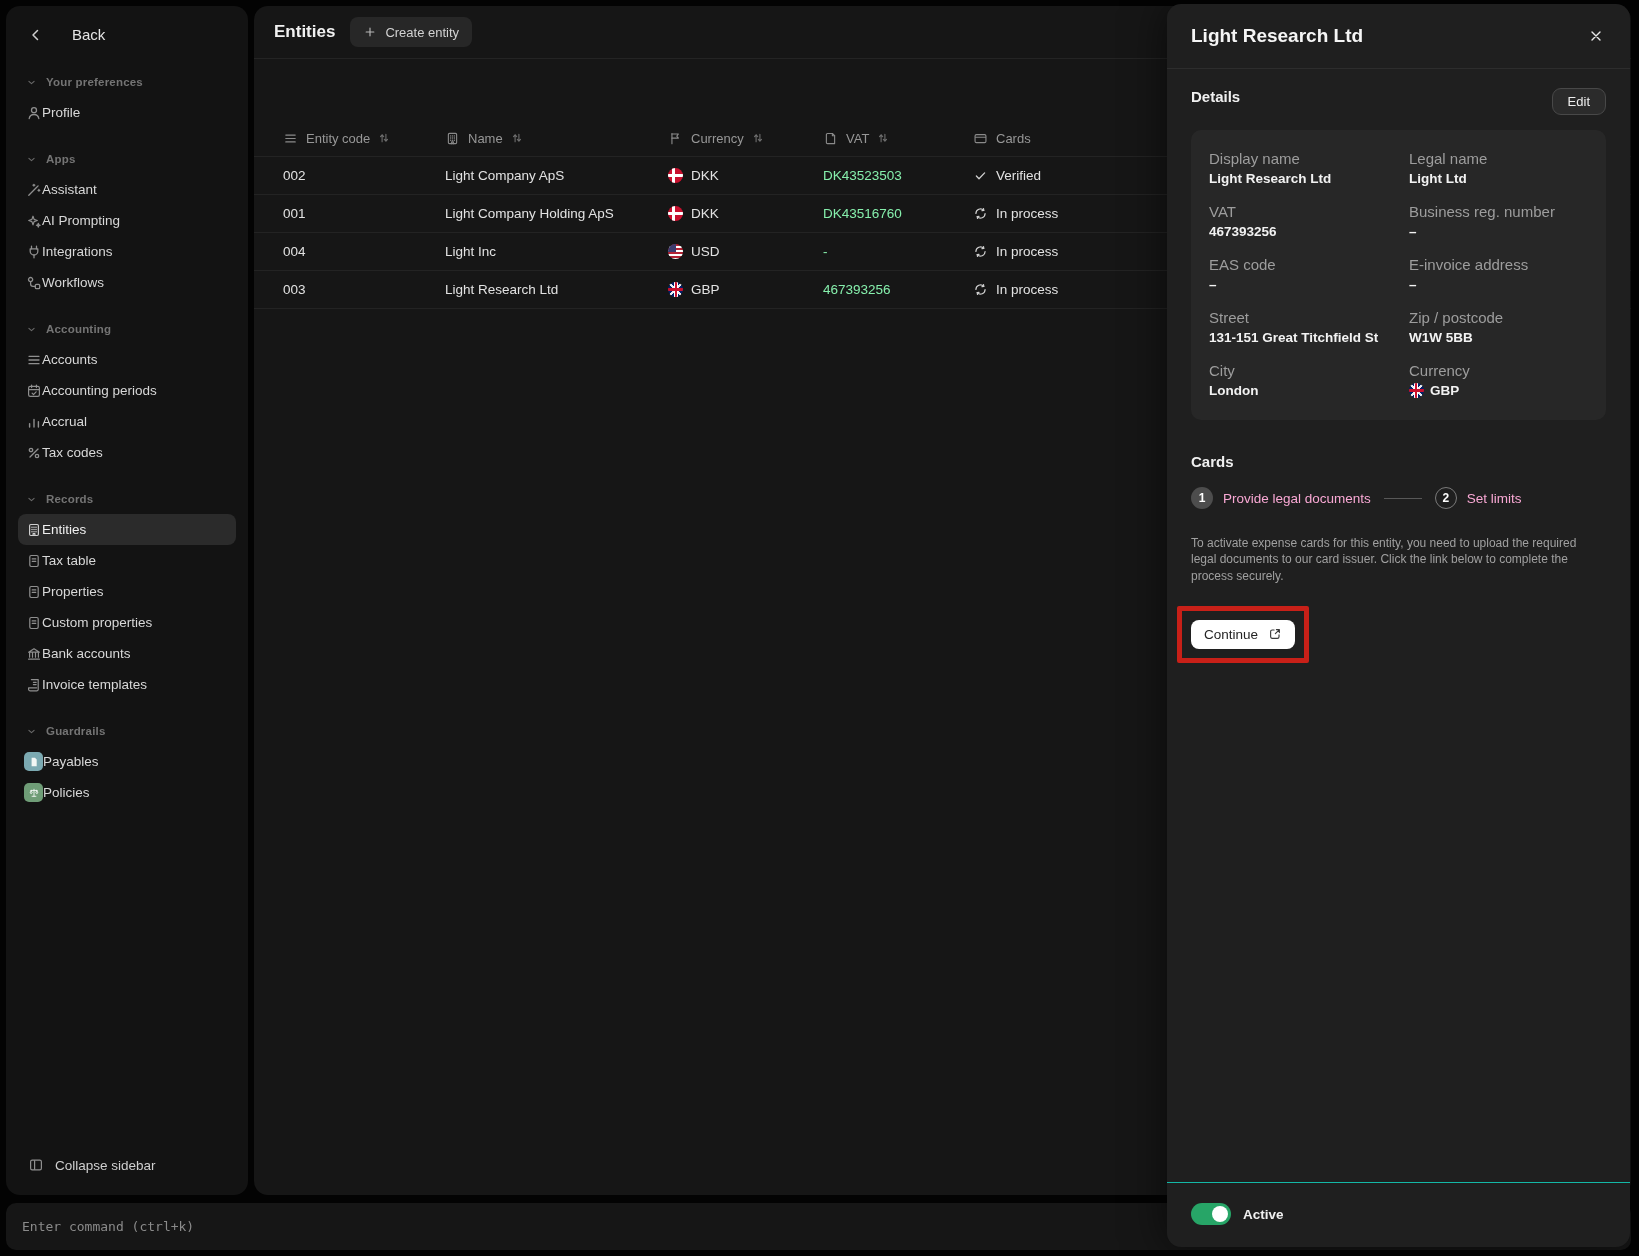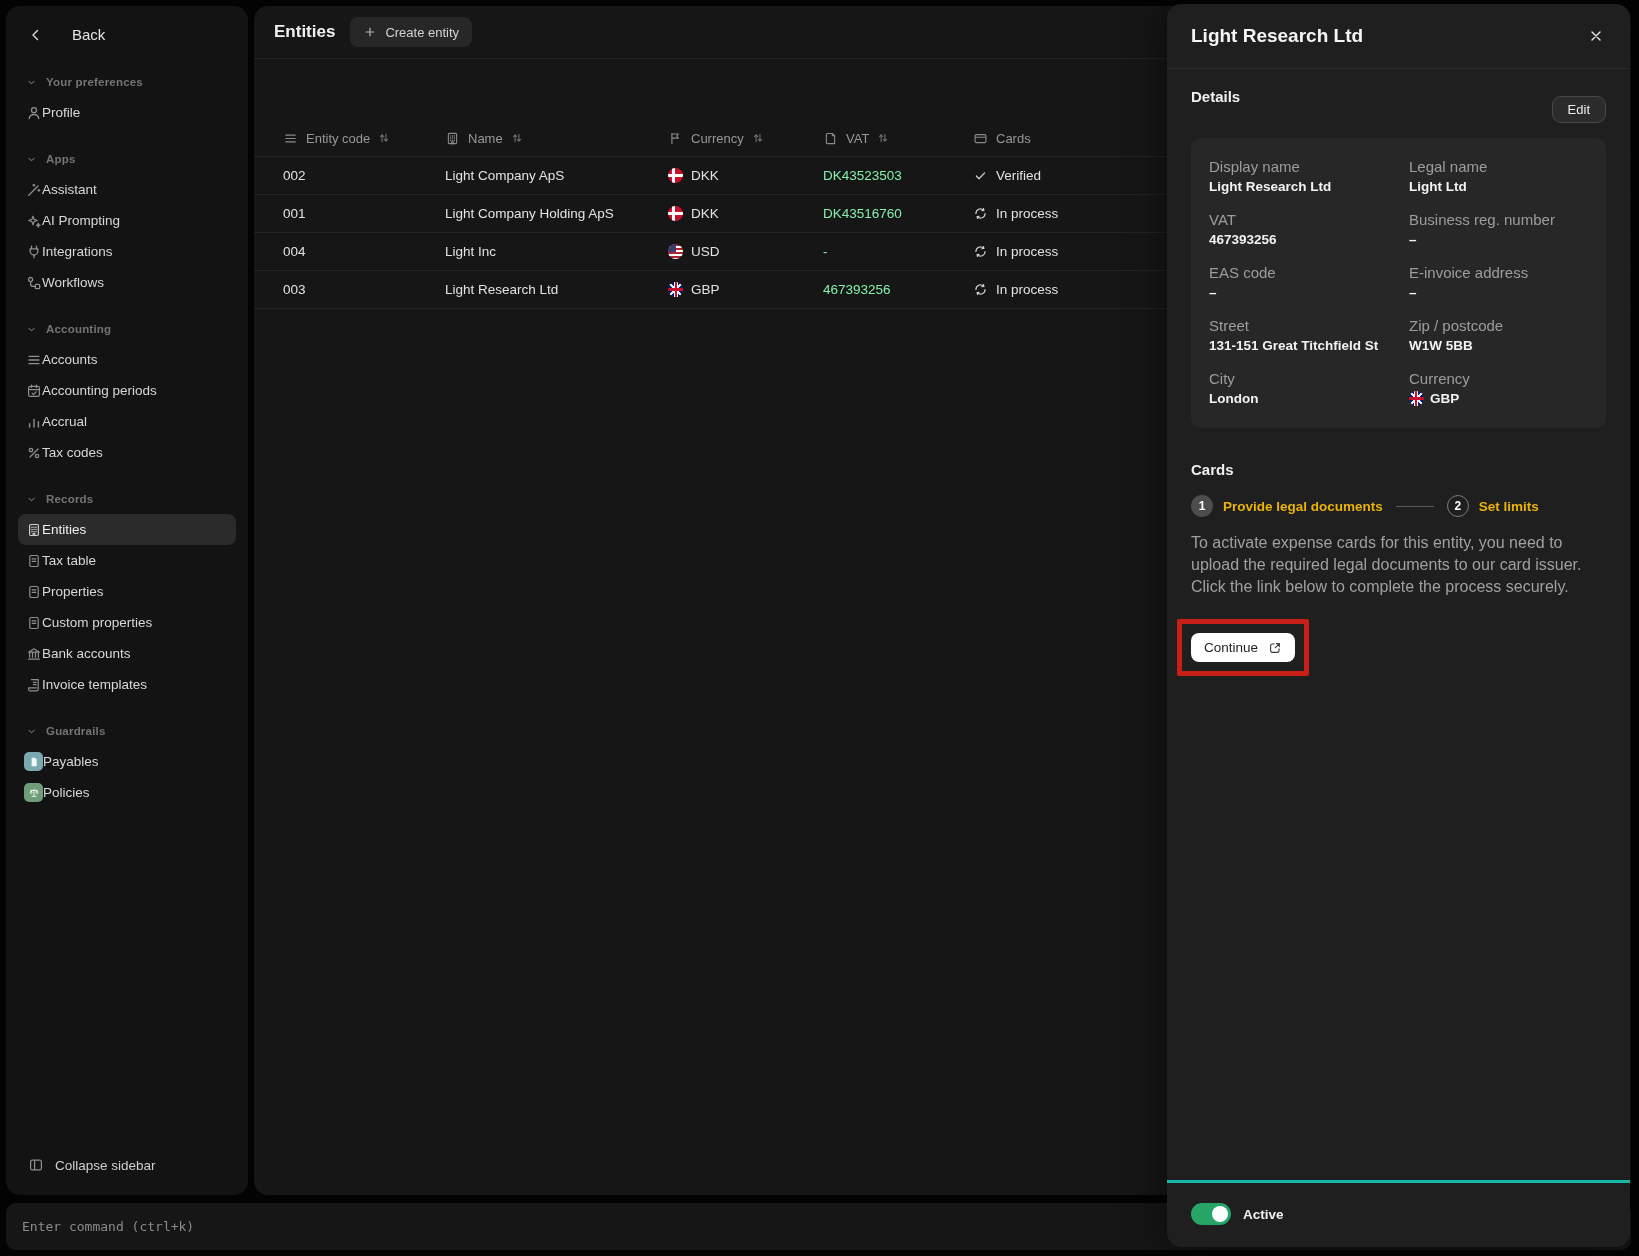--- a/index.html
+++ b/index.html
@@ -79,41 +79,41 @@
 
   
   .drawer-header { display:flex; align-items:center; justify-content:space-between; padding:21px 24px; }
   .drawer-title { font-size:19px; font-weight:700; color:#f5f5f5; }
   .icon-btn { background:none; border:none; color:#e8e8e8; cursor:pointer; padding:2px; }
   .dv { height:1px; background:#2d2d2d; }
   .drawer-body { padding:19px 24px 0; flex:1; }
   .details-head { display:flex; align-items:flex-start; justify-content:space-between; }
   .sec-heading { font-size:15px; font-weight:700; color:#f0f0f0; }
   .btn-edit { background:#2b2b2b; border:1px solid #484848; color:#ededed; font-size:13px;
-              padding:0 15px; height:27px; border-radius:9px; font-family:inherit; cursor:pointer;margin-top:8px; }
+              padding:0 15px; height:27px; border-radius:9px; font-family:inherit; cursor:pointer; }
   .details-card { margin-top:15px; background:#272727; border-radius:10px; padding:20px 18px 22px;
                   display:grid; grid-template-columns:1.05fr 1fr; row-gap:17px; column-gap:12px; }
   .f-label { color:#9d9d9d; font-size:15px; }
   .f-value { color:#f2f2f2; font-size:13.5px; font-weight:600; margin-top:4px;
              display:flex; align-items:center; gap:6px; }
   .cards-heading { margin-top:33px; }
   .stepper { display:flex; align-items:center; gap:10px; margin-top:17px; }
   .step-circle { width:22px; height:22px; border-radius:50%; background:#4d4d4d; color:#fff;
                  font-size:12px; font-weight:700; display:flex; align-items:center; justify-content:center; }
   .step-circle.outline { background:transparent; border:1.5px solid #7a7a7a; }
-  .step-label { font-size:13.5px; font-weight:700; color:#eab308; }
+  .step-label { font-size:13.5px; font-weight:400; color:#f9a8d4; }
   .step-line { width:38px; height:1px; background:#585858; margin:0 3px; }
-  .cards-desc { margin-top:15px; color:#a0a0a0; font-size:16px; line-height:1.36; max-width:392px; }
+  .cards-desc { margin-top:26px; color:#a0a0a0; font-size:12px; line-height:1.36; max-width:392px; }
   .annotation { display:inline-block; border:5px solid #c82018; border-radius:2px;
                 margin:22px 0 0 -14px; padding:9px 9px; }
   .btn-continue { display:flex; align-items:center; gap:10px; background:#ffffff; color:#242424;
                   font-size:13.5px; padding:0 13px; height:29px; border-radius:8px; border:none;
                   font-family:inherit; cursor:pointer; }
   .btn-continue .ic { color:#3a3a3a; }
-  .drawer-footer { border-top:3px solid #14b8a6; padding:20px 24px 22px; display:flex;
+  .drawer-footer { border-top:1px solid #14b8a6; padding:20px 24px 22px; display:flex;
                    align-items:center; gap:12px; }
   .toggle { width:40px; height:22px; border-radius:11px; background:#27a567; position:relative;
             border:none; cursor:pointer; }
   .toggle .knob { position:absolute; right:3px; top:3px; width:16px; height:16px; border-radius:50%;
                   background:#fff; }
   .toggle-label { font-size:13.5px; font-weight:700; color:#f0f0f0; }
 </style>
 </head>
 <body>
 

